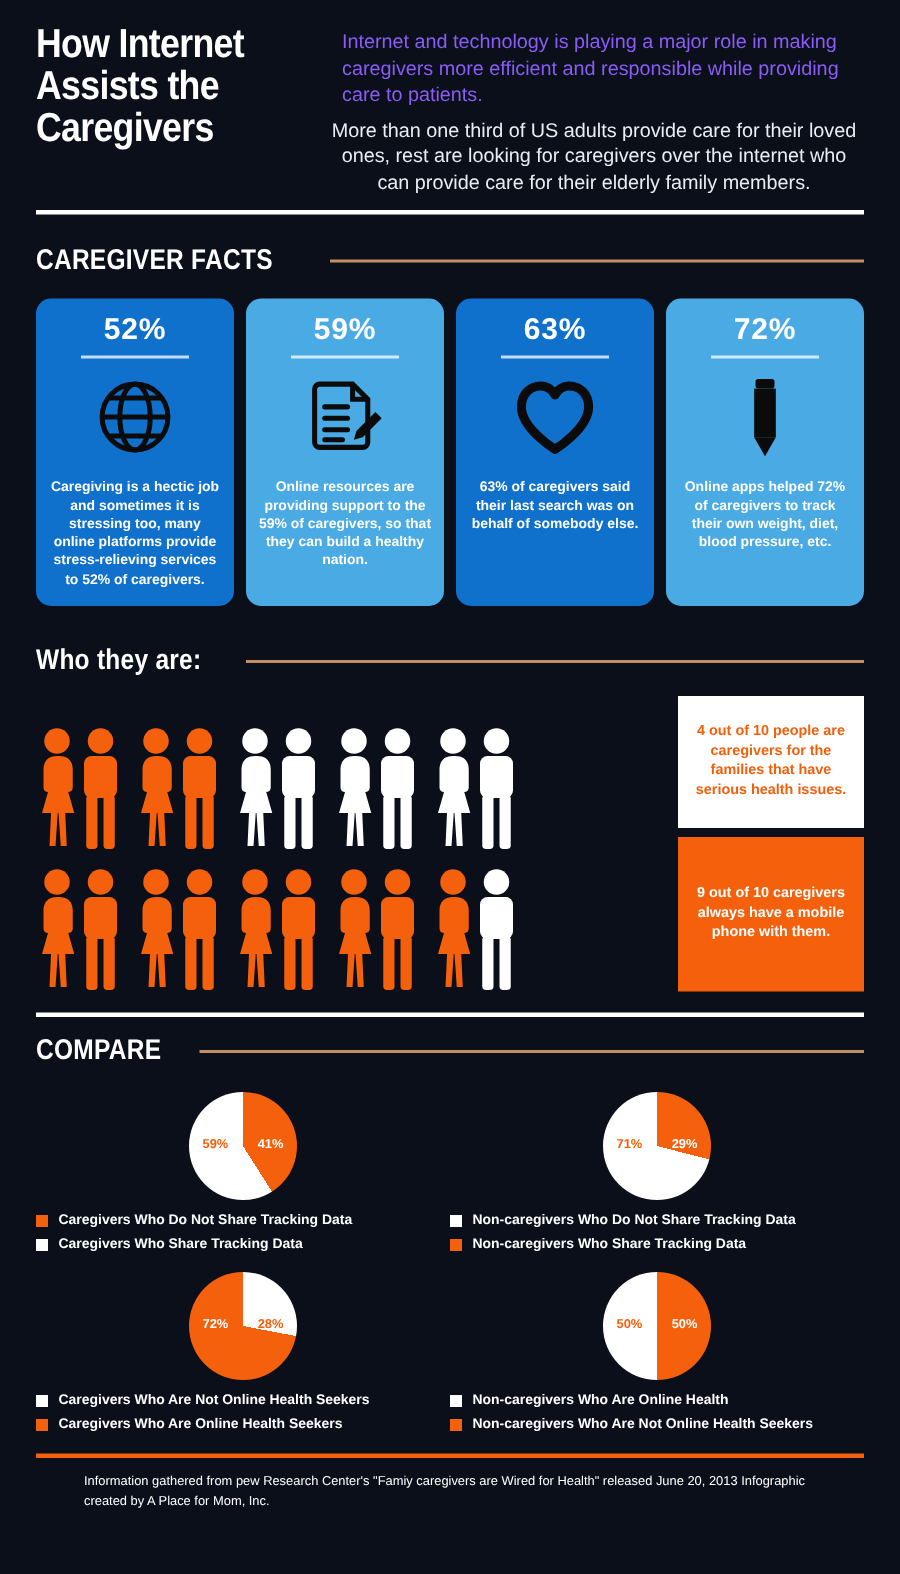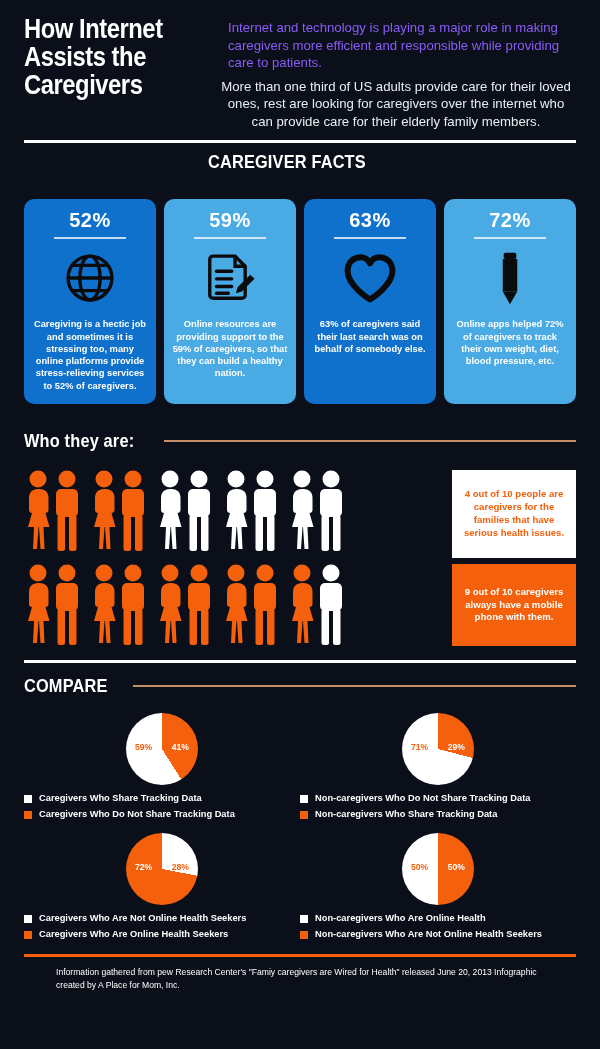--- a/index.html
+++ b/index.html
@@ -54,21 +54,21 @@
   .people-cols { flex:1; }
   .p-row { display:flex; align-items:flex-end; height:88px; }
   .p-row + .p-row { margin-top:6px; }
   .p-pair { display:flex; gap:2px; margin-right:10px; }
   .p-pair:last-child { margin-right:0; }
   .person svg { display:block; }
 
   .boxes { width:124px; flex:0 0 124px; }
   .box { padding:12px 9px; font-size:9.6px; line-height:1.33; text-align:center; font-weight:bold; }
   .box-white { background:#ffffff; color:#f2600c; height:88px; display:flex; align-items:center; justify-content:center; }
-  .box-orange { background:#f4600c; color:#ffffff; height:82px; display:flex; align-items:center; justify-content:center; margin-top:6px; }
+  .box-orange { background:#f4600c; color:#ffffff; height:103px; display:flex; align-items:center; justify-content:center; margin-top:6px; }
 
   
   .hr-white2 { height:3px; background:#ffffff; margin:14px 24px 0 24px; }
   .pie-grid { display:grid; grid-template-columns:1fr 1fr; padding:8px 24px 0 24px; }
   .pie-cell { padding-top:8px; }
   .pie-holder { display:flex; justify-content:center; }
   .pie { position:relative; width:72px; height:72px; border-radius:50%; }
   .pie-lbl { position:absolute; font-size:8.6px; font-weight:bold; white-space:nowrap; }
   .legend { margin-top:8px; }
   .legend-row { display:flex; align-items:flex-start; gap:7px; margin-bottom:4px; }
@@ -84,21 +84,21 @@
 
 <div class="header">
   <div class="title">How Internet Assists the Caregivers</div>
   <div class="intro">
     <div class="intro-lead">Internet and technology is playing a major role in making caregivers more efficient and responsible while providing care to patients.</div>
     <div class="intro-body">More than one third of US adults provide care for their loved ones, rest are looking for caregivers over the internet who can provide care for their elderly family members.</div>
   </div>
 </div>
 <div class="hr-white"></div>
 
-<div class="sect-head" style="margin-top:8px;flex-direction:column;">
+<div class="sect-head" style="margin-top:20px;">
   <div class="sect-title">CAREGIVER FACTS</div>
   <div class="sect-rule"></div>
 </div>
 
 <div class="cards" id="cards">
     <div class="card" style="background: rgb(16, 113, 205);">
       <div class="card-pct">52%</div>
       <div class="card-underline"></div>
       <div class="card-icon">
         <svg width="54" height="54" viewBox="0 0 64 64">
@@ -342,26 +342,26 @@
 <div class="pie-grid" id="pies">
     <div class="pie-cell">
       <div class="pie-holder">
         <div class="pie" style="background:conic-gradient(#f4600c 0deg 147.6deg, #ffffff 147.6deg 360deg)">
           <span class="pie-lbl" style="left:9px;top:29px;color:#f4600c">59%</span>
           <span class="pie-lbl" style="right:9px;top:29px;color:#ffffff">41%</span>
         </div>
       </div>
       <div class="legend">
         <div class="legend-row">
+          <span class="swatch" style="background:#f4600c"></span>
+          <span class="legend-txt">Caregivers Who Do Not Share Tracking Data</span>
+        </div>
+        <div class="legend-row">
           <span class="swatch" style="background:#ffffff"></span>
           <span class="legend-txt">Caregivers Who Share Tracking Data</span>
-        </div>
-        <div class="legend-row">
-          <span class="swatch" style="background:#f4600c"></span>
-          <span class="legend-txt">Caregivers Who Do Not Share Tracking Data</span>
         </div>
       </div>
     </div>
     <div class="pie-cell">
       <div class="pie-holder">
         <div class="pie" style="background:conic-gradient(#f4600c 0deg 104.39999999999999deg, #ffffff 104.39999999999999deg 360deg)">
           <span class="pie-lbl" style="left:9px;top:29px;color:#f4600c">71%</span>
           <span class="pie-lbl" style="right:9px;top:29px;color:#ffffff">29%</span>
         </div>
       </div>

